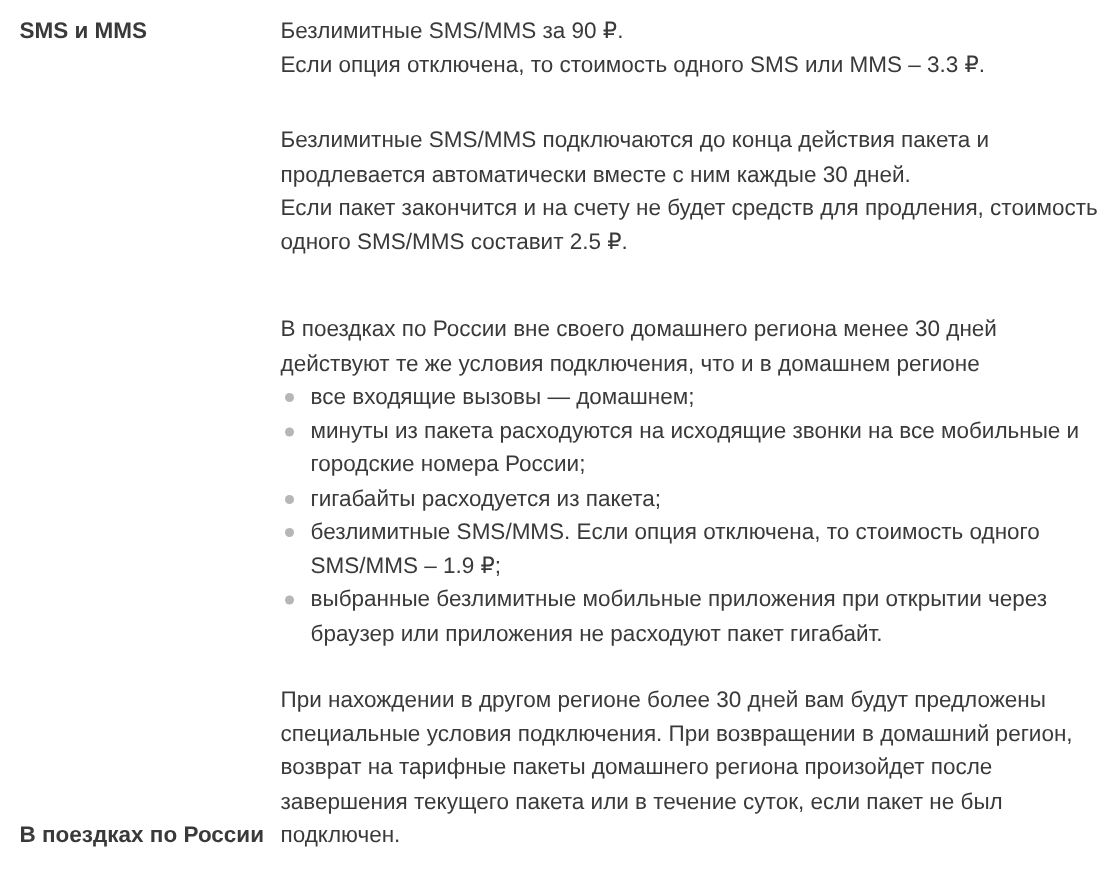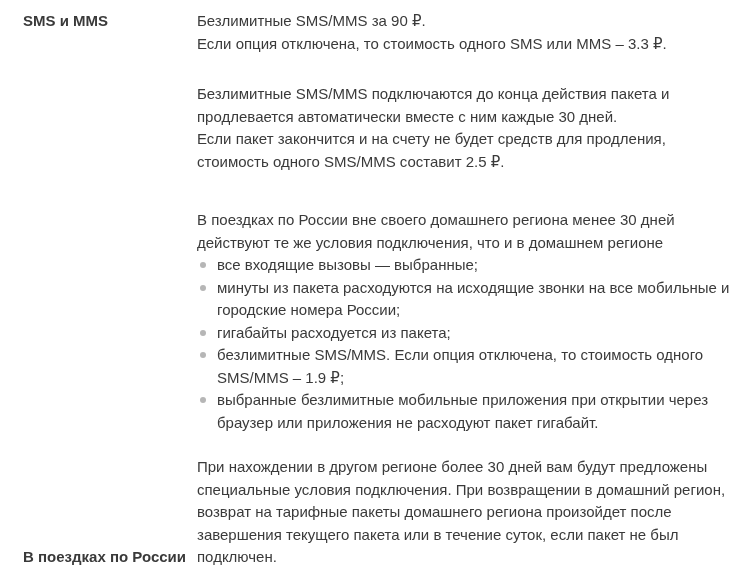--- a/index.html
+++ b/index.html
@@ -27,21 +27,20 @@
   }
   .row + .row {
     margin-top: 36px;
     align-items: flex-end;
   }
   .row-label {
     flex: 0 0 174px;
     width: 174px;
     font-weight: bold;
     padding-top: 0;
-    margin-left: 10px;
   }
   .row-content {
     flex: 1 1 auto;
     max-width: 548px;
   }
   .row-content p {
     margin: 0;
   }
   p.para-gap {
     margin-bottom: 28px;
@@ -89,21 +88,21 @@
 
   <section class="row">
     <div class="row-label">В поездках по России</div>
     <div class="row-content">
       <p>
         <span>В поездках по России вне своего домашнего региона менее 30 дней действуют те же условия подключения, что и в домашнем регионе</span>
       </p>
       <ul class="bullet-list">
         <li>
           <span class="bullet-dot"></span>
-          <span>все входящие вызовы — выбранные;</span>
+          <span>все входящие вызовы — домашнем;</span>
         </li>
         <li>
           <span class="bullet-dot"></span>
           <span>минуты из пакета расходуются на исходящие звонки на все мобильные и городские номера России;</span>
         </li>
         <li>
           <span class="bullet-dot"></span>
           <span>гигабайты расходуется из пакета;</span>
         </li>
         <li>

